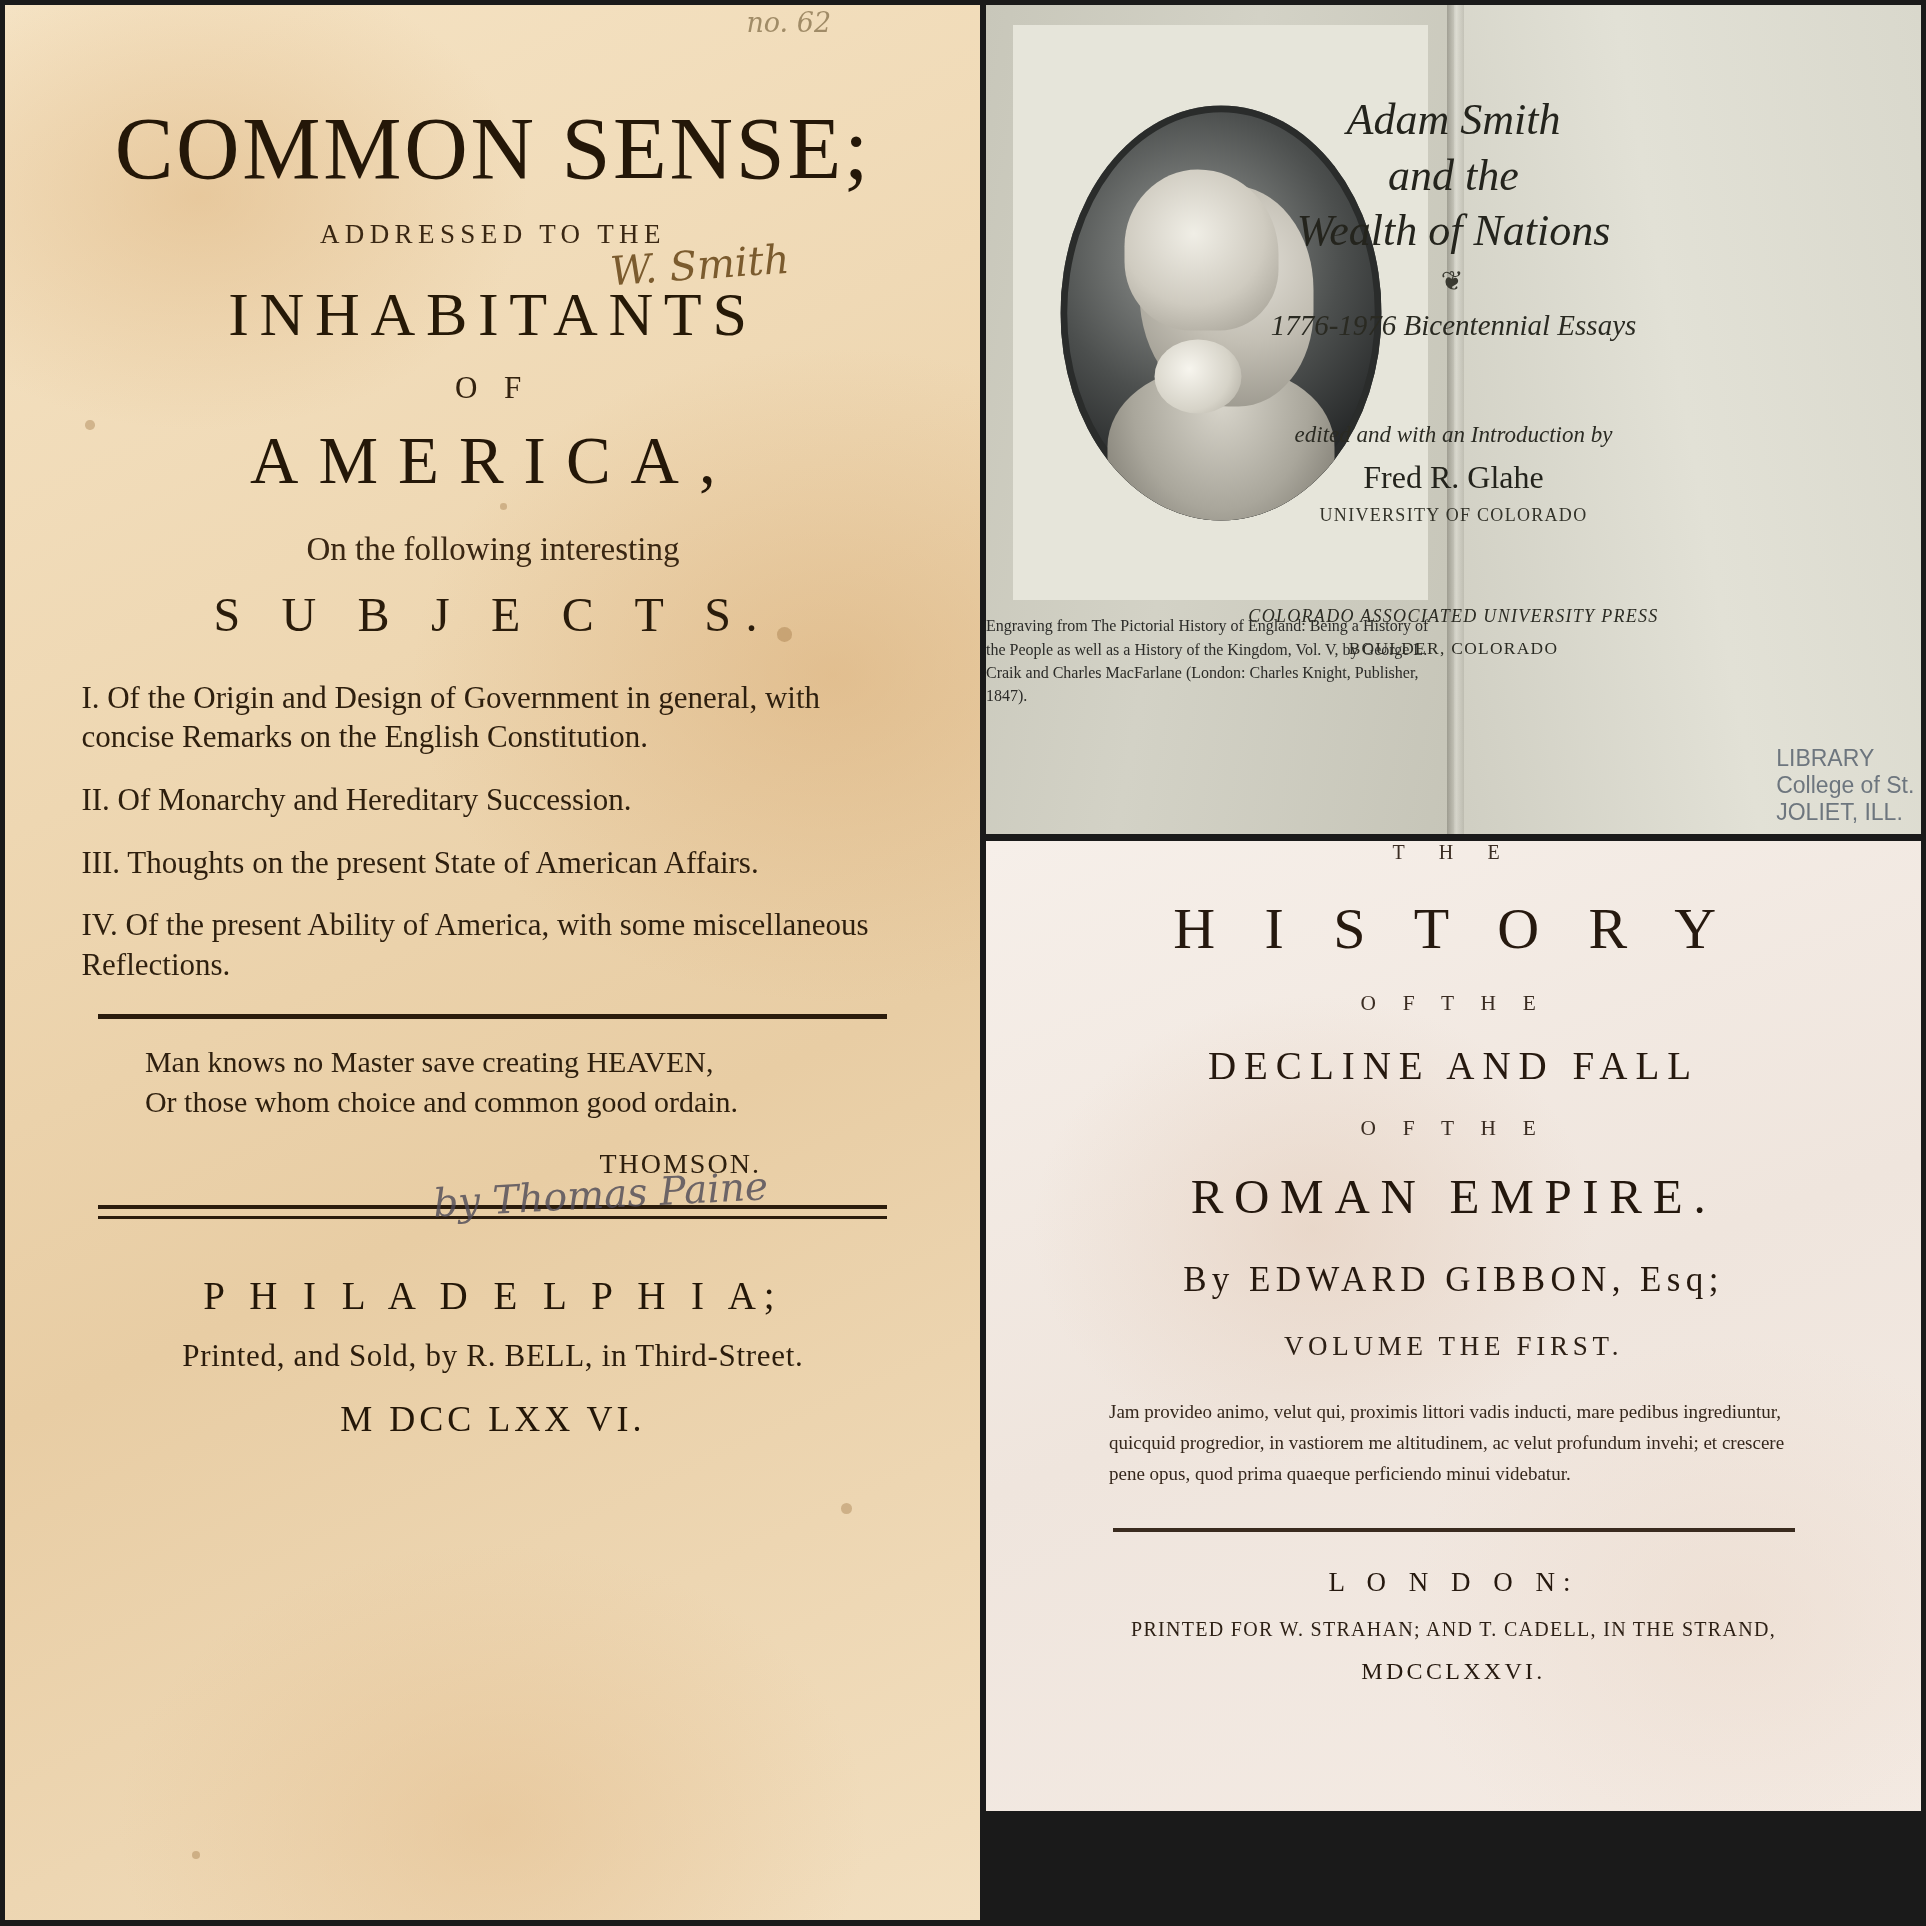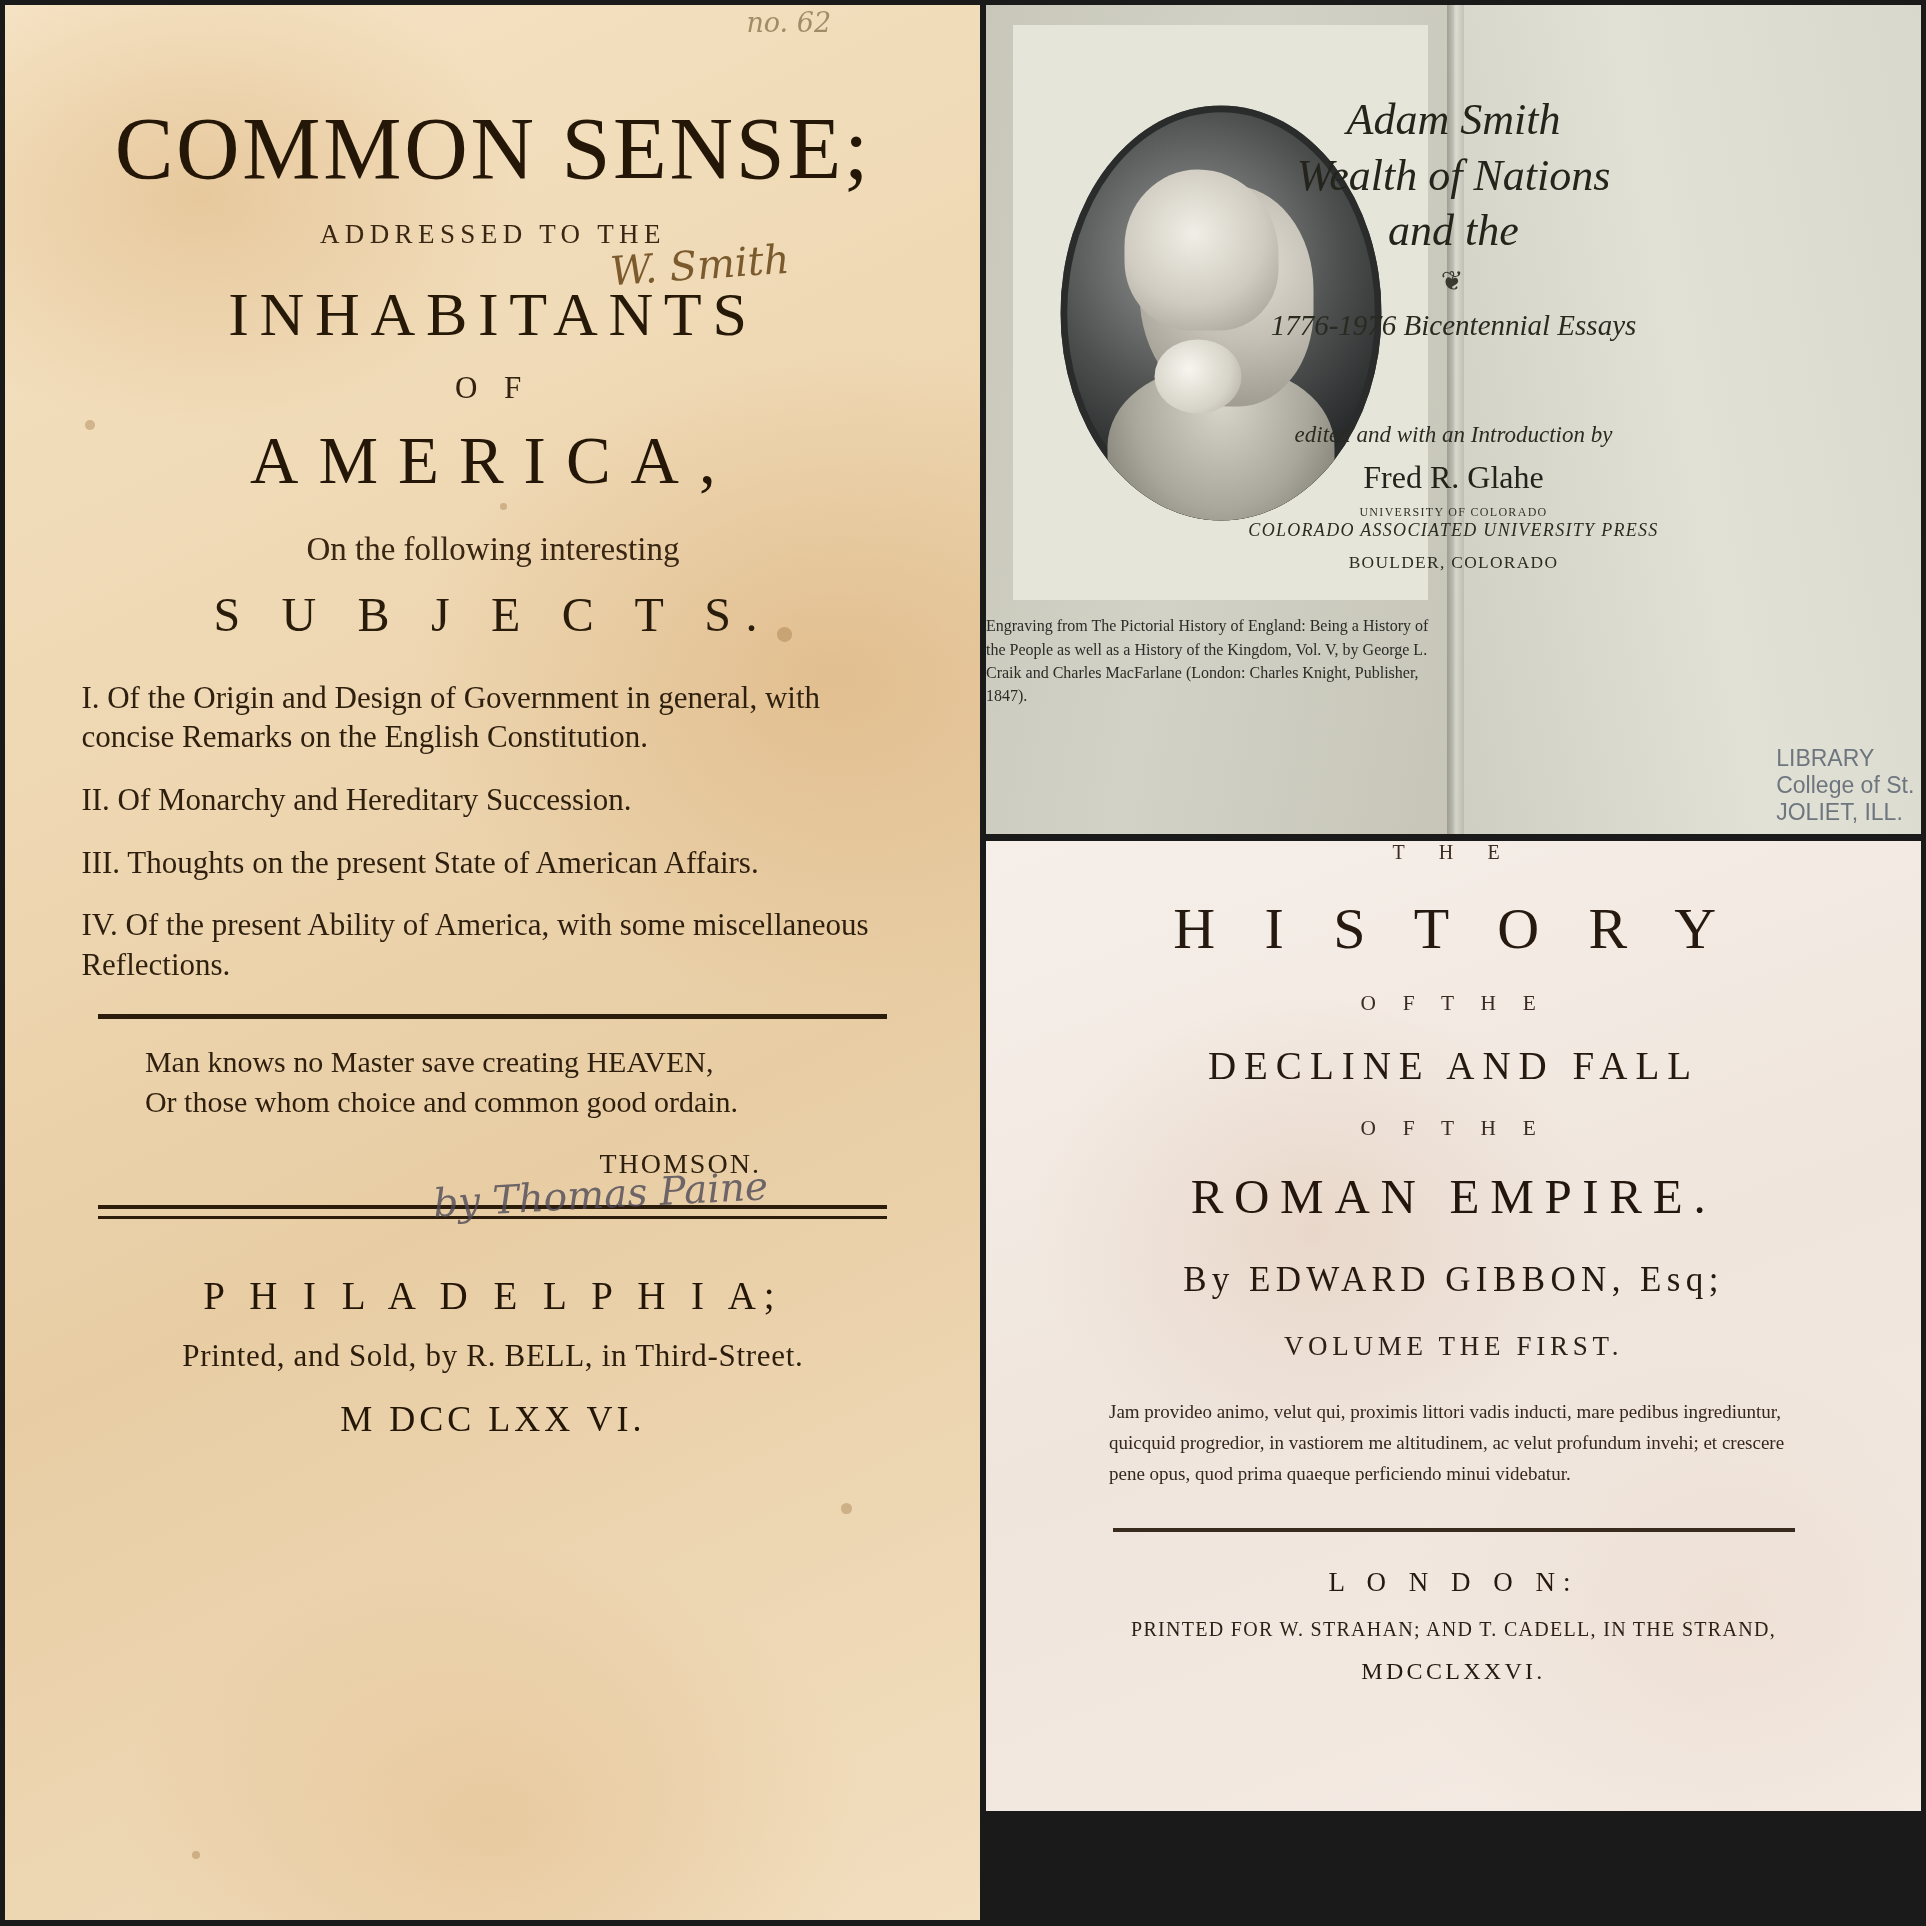--- a/index.html
+++ b/index.html
@@ -317,23 +317,24 @@
     font-size: 23px;
     color: #2b2b23;
     margin-bottom: 10.7px;
   }
   .as-editor {
     font-size: 32px;
     color: #23231c;
     margin-bottom: 9.4px;
   }
   .as-univ {
-    font-size: 12px;
+    font-size: 18px;
     letter-spacing: 1.3px;
     color: #33332a;
+    margin-bottom: 80px;
   }
   .as-press {
     font-size: 18px;
     letter-spacing: 1.3px;
     color: #2b2b23;
     margin-bottom: 10.7px;
     font-style: italic;
   }
   .as-city {
     font-size: 17.4px;
@@ -505,22 +506,22 @@
         <div class="as-head"></div>
         <div class="as-wig"></div>
         <div class="as-cravat"></div>
       </div>
     </div>
 
     <div class="as-caption">Engraving from The Pictorial History of England: Being a History of the People as well as a History of the Kingdom, Vol. V, by George L. Craik and Charles MacFarlane (London: Charles Knight, Publisher, 1847).</div>
 
     <div class="as-right-inner">
       <div class="as-title">Adam Smith</div>
+      <div class="as-title">and the</div>
       <div class="as-title">Wealth of Nations</div>
-      <div class="as-title">and the</div>
       <div class="as-orn">❦</div>
       <div class="as-sub">1776-1976 Bicentennial Essays</div>
       <div class="as-edited">edited and with an Introduction by</div>
       <div class="as-editor">Fred R. Glahe</div>
       <div class="as-univ">UNIVERSITY OF COLORADO</div>
       <div class="as-press">COLORADO ASSOCIATED UNIVERSITY PRESS</div>
       <div class="as-city">BOULDER, COLORADO</div>
     </div>
 
     <div class="as-stamp">

